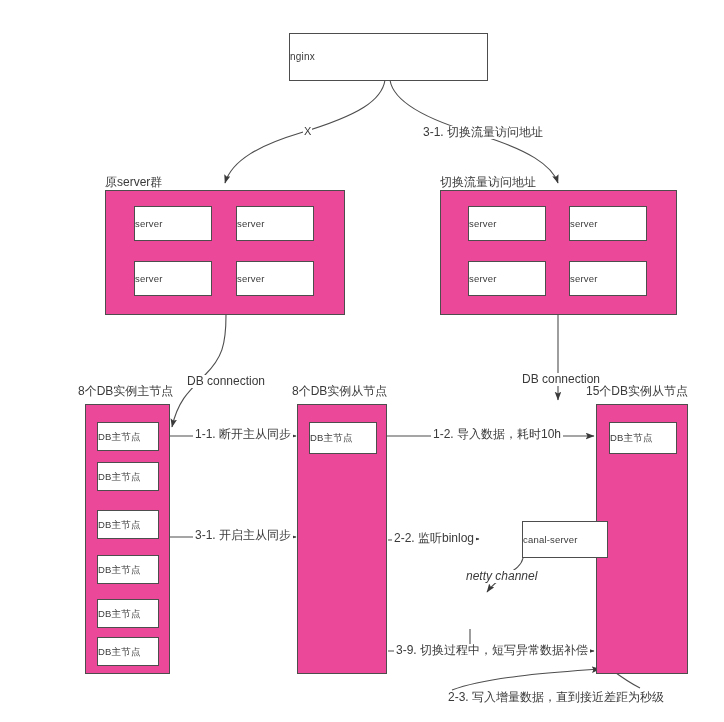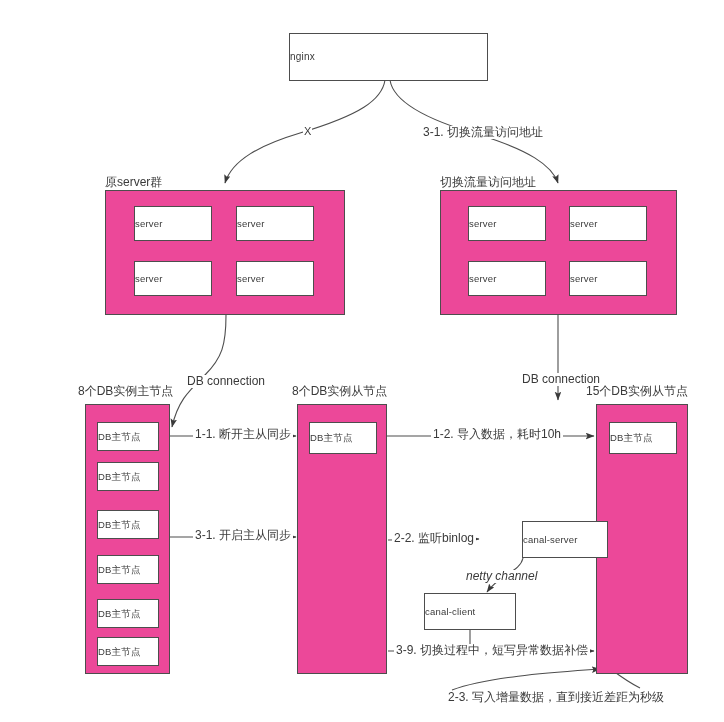--- a/index.html
+++ b/index.html
@@ -192,17 +192,14 @@
   <div class="edge-label" style="left:193px; top:529px;">3-1. 开启主从同步</div>
   <div class="edge-label" style="left:431px; top:428px;">1-2. 导入数据，耗时10h</div>
   <div class="edge-label" style="left:392px; top:532px;">2-2. 监听binlog</div>
   <div class="edge-label" style="left:464px; top:570px;font-style:italic;">netty channel</div>
   <div class="edge-label" style="left:394px; top:644px;">3-9. 切换过程中，短写异常数据补偿</div>
   <div class="edge-label" style="left:446px; top:691px;">2-3. 写入增量数据，直到接近差距为秒级</div>
 
   <div class="box" style="left:480px; top:521px; width:86px; height:37px;margin-left:42px;">
     <span>canal-server</span>
   </div>
-  <div class="box" style="left:424px; top:593px; width:92px; height:37px;">
-    <span>canal-client</span>
-  </div>
 
 </div>
 
 </body></html>

